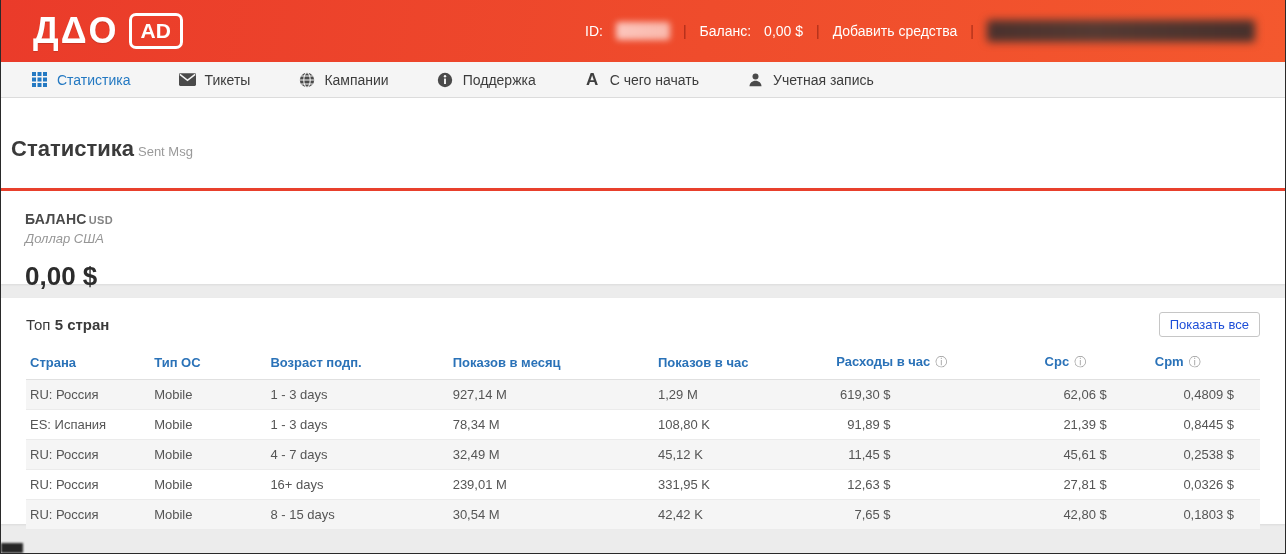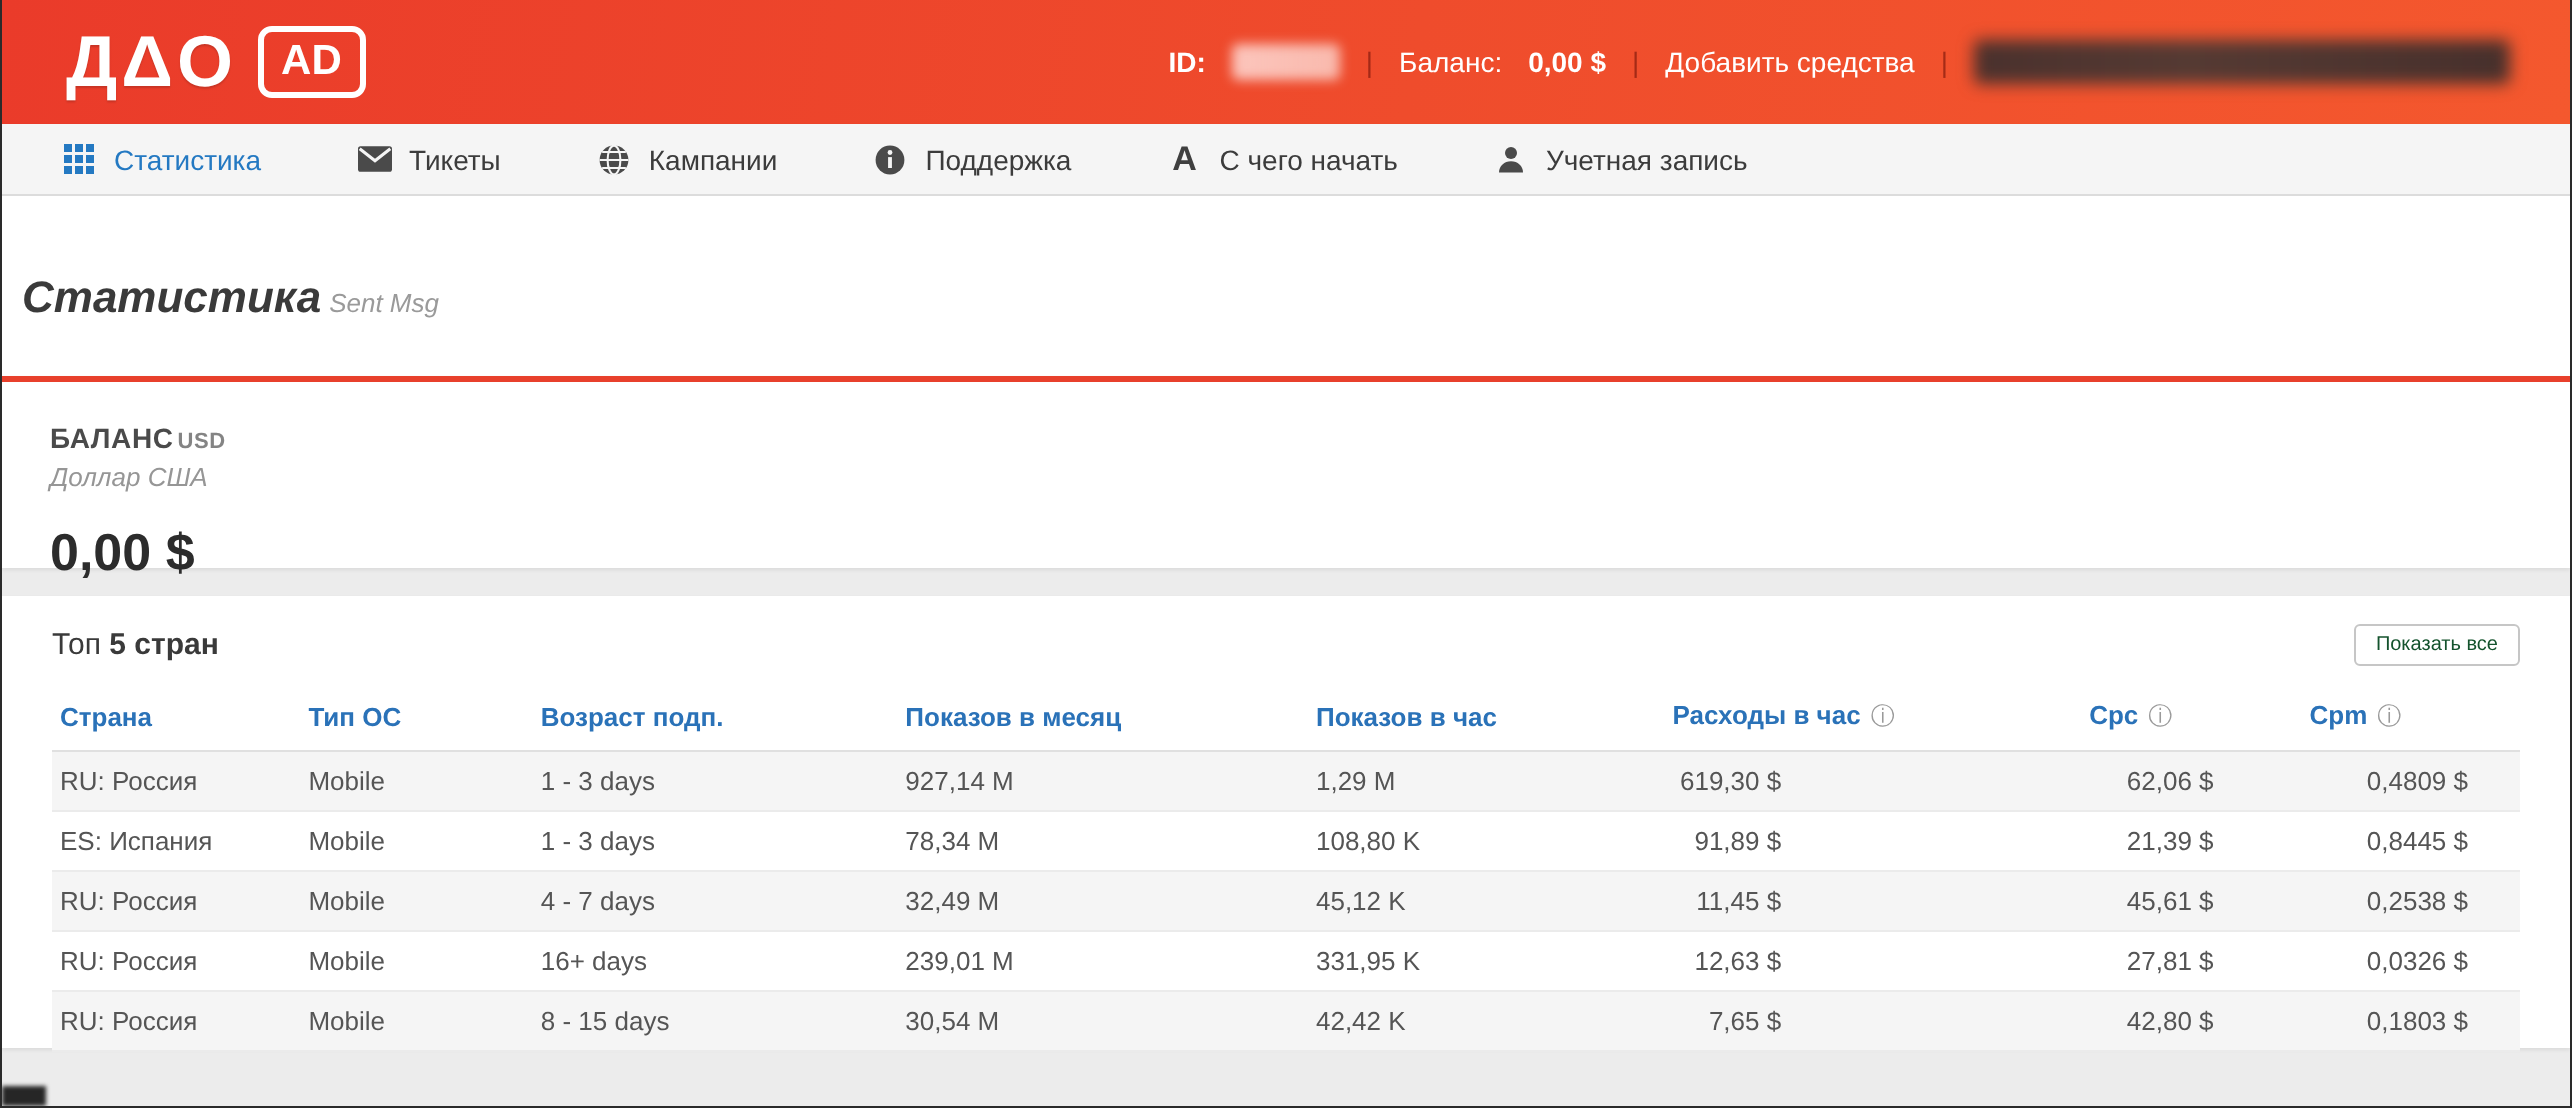--- a/index.html
+++ b/index.html
@@ -16,42 +16,42 @@
 
   
   .topbar {
     height:62px; background:linear-gradient(100deg,#ea3b2a 0%,#ef4c2c 55%,#f4582e 100%);
     display:flex; align-items:center; padding:0 28px; color:#fff;
   }
   .logo { display:flex; align-items:center; gap:10px; cursor:pointer; padding-left:4px; }
   .logo-text { font-size:36px; font-weight:bold; letter-spacing:2px; line-height:1; text-shadow:0 1px 1px rgba(0,0,0,.15); }
   .logo-badge { border:3px solid #fff; border-radius:7px; font-size:21px; font-weight:bold; padding:2px 9px; line-height:1.2; }
   .topbar-right { margin-left:auto; display:flex; align-items:center; gap:13px; font-size:14px; padding-right:2px; }
-  .tb-bold { font-weight:bold;text-align:right; }
+  .tb-bold { font-weight:normal;text-align:right; }
   .sep { color:rgba(90,5,0,.5); font-size:14px; }
   .add-funds { color:#fff; text-decoration:none; cursor:pointer; }
   .id-blur { display:inline-block; width:54px; height:18px; border-radius:3px;
     background:linear-gradient(90deg,rgba(255,228,224,.8),rgba(255,245,243,.65)); filter:blur(3px); }
   .account-blur { display:inline-block; width:268px; height:22px; border-radius:3px;
     background:linear-gradient(90deg,#4a312d,#553a33 40%,#47302c); filter:blur(4px); }
 
   
   .nav {
     height:36px; background:#f5f5f5; border-bottom:1px solid #dcdcdc;
     display:flex; align-items:center; padding:0 30px; gap:48px;
     box-shadow:0 1px 2px rgba(0,0,0,.04);
   }
   .nav-item { display:flex; align-items:center; gap:9px; font-size:14px; color:#3c3c3c; cursor:pointer; white-space:nowrap; }
   .nav-item.active { color:#2479c2; }
   .nav-ic { display:inline-flex; width:17px; height:17px; align-items:center; justify-content:center; }
   .a-icon { font-size:17px; font-weight:900; color:#3f3f3f; line-height:1; }
 
   
   .title-section { background:#fff; height:90px; padding:38px 0 0 10px; }
-  .page-title { font-size:22px; font-weight:bold; color:#3a3a3a;font-style:italic; }
+  .page-title { font-size:22px; font-weight:bold; color:#3a3a3a; }
   .page-subtitle { font-size:13px; color:#9a9a9a; font-weight:normal; margin-left:4px; }
 
   
   .balance-card {
     background:#fff; border-top:3px solid #e8402c; height:96px;
     padding:20px 24px; box-shadow:0 1px 2px rgba(0,0,0,.08);
   }
   .bc-title { font-size:14px; font-weight:bold; color:#4a4a4a; letter-spacing:.3px; }
   .bc-cur { font-size:11px; font-weight:bold; color:#848484; margin-left:2px; }
   .bc-sub { font-size:13px; color:#969696; margin-top:4px;font-style:italic; }
@@ -59,21 +59,21 @@
 
   
   .table-card {
     background:#fff; margin-top:14px; height:226px;
     padding:14px 25px 0 25px; box-shadow:0 1px 2px rgba(0,0,0,.08);
   }
   .card-head { display:flex; justify-content:space-between; align-items:center; margin-bottom:9px;gap:36px; }
   .table-title { font-size:15px; color:#3a3a3a; }
   .table-title b { font-weight:bold; }
   .show-all-btn {
-    font-family:inherit; font-size:10px; color:#14532d; background:#fff;
+    font-family:inherit; font-size:13px; color:#1d4ed8; background:#fff;
     border:1px solid #c6c6c6; border-radius:3px; padding:4px 10px; cursor:pointer;
   }
   table { width:100%; border-collapse:collapse; table-layout:fixed; font-size:13px; }
   th {
     text-align:left; color:#2a72b8; font-weight:bold; font-size:13px;
     padding:8px 4px; border-bottom:1px solid #e0e0e0; cursor:pointer; white-space:nowrap;
   }
   .info-ic { color:#9a9a9a; font-size:12px; font-weight:normal; margin-left:5px; cursor:pointer; }
   td { padding:7px 4px; color:#555; border-bottom:1px solid #ebebeb; white-space:nowrap; overflow:hidden; }
   tbody tr:nth-child(odd) { background:#f5f5f5; }

